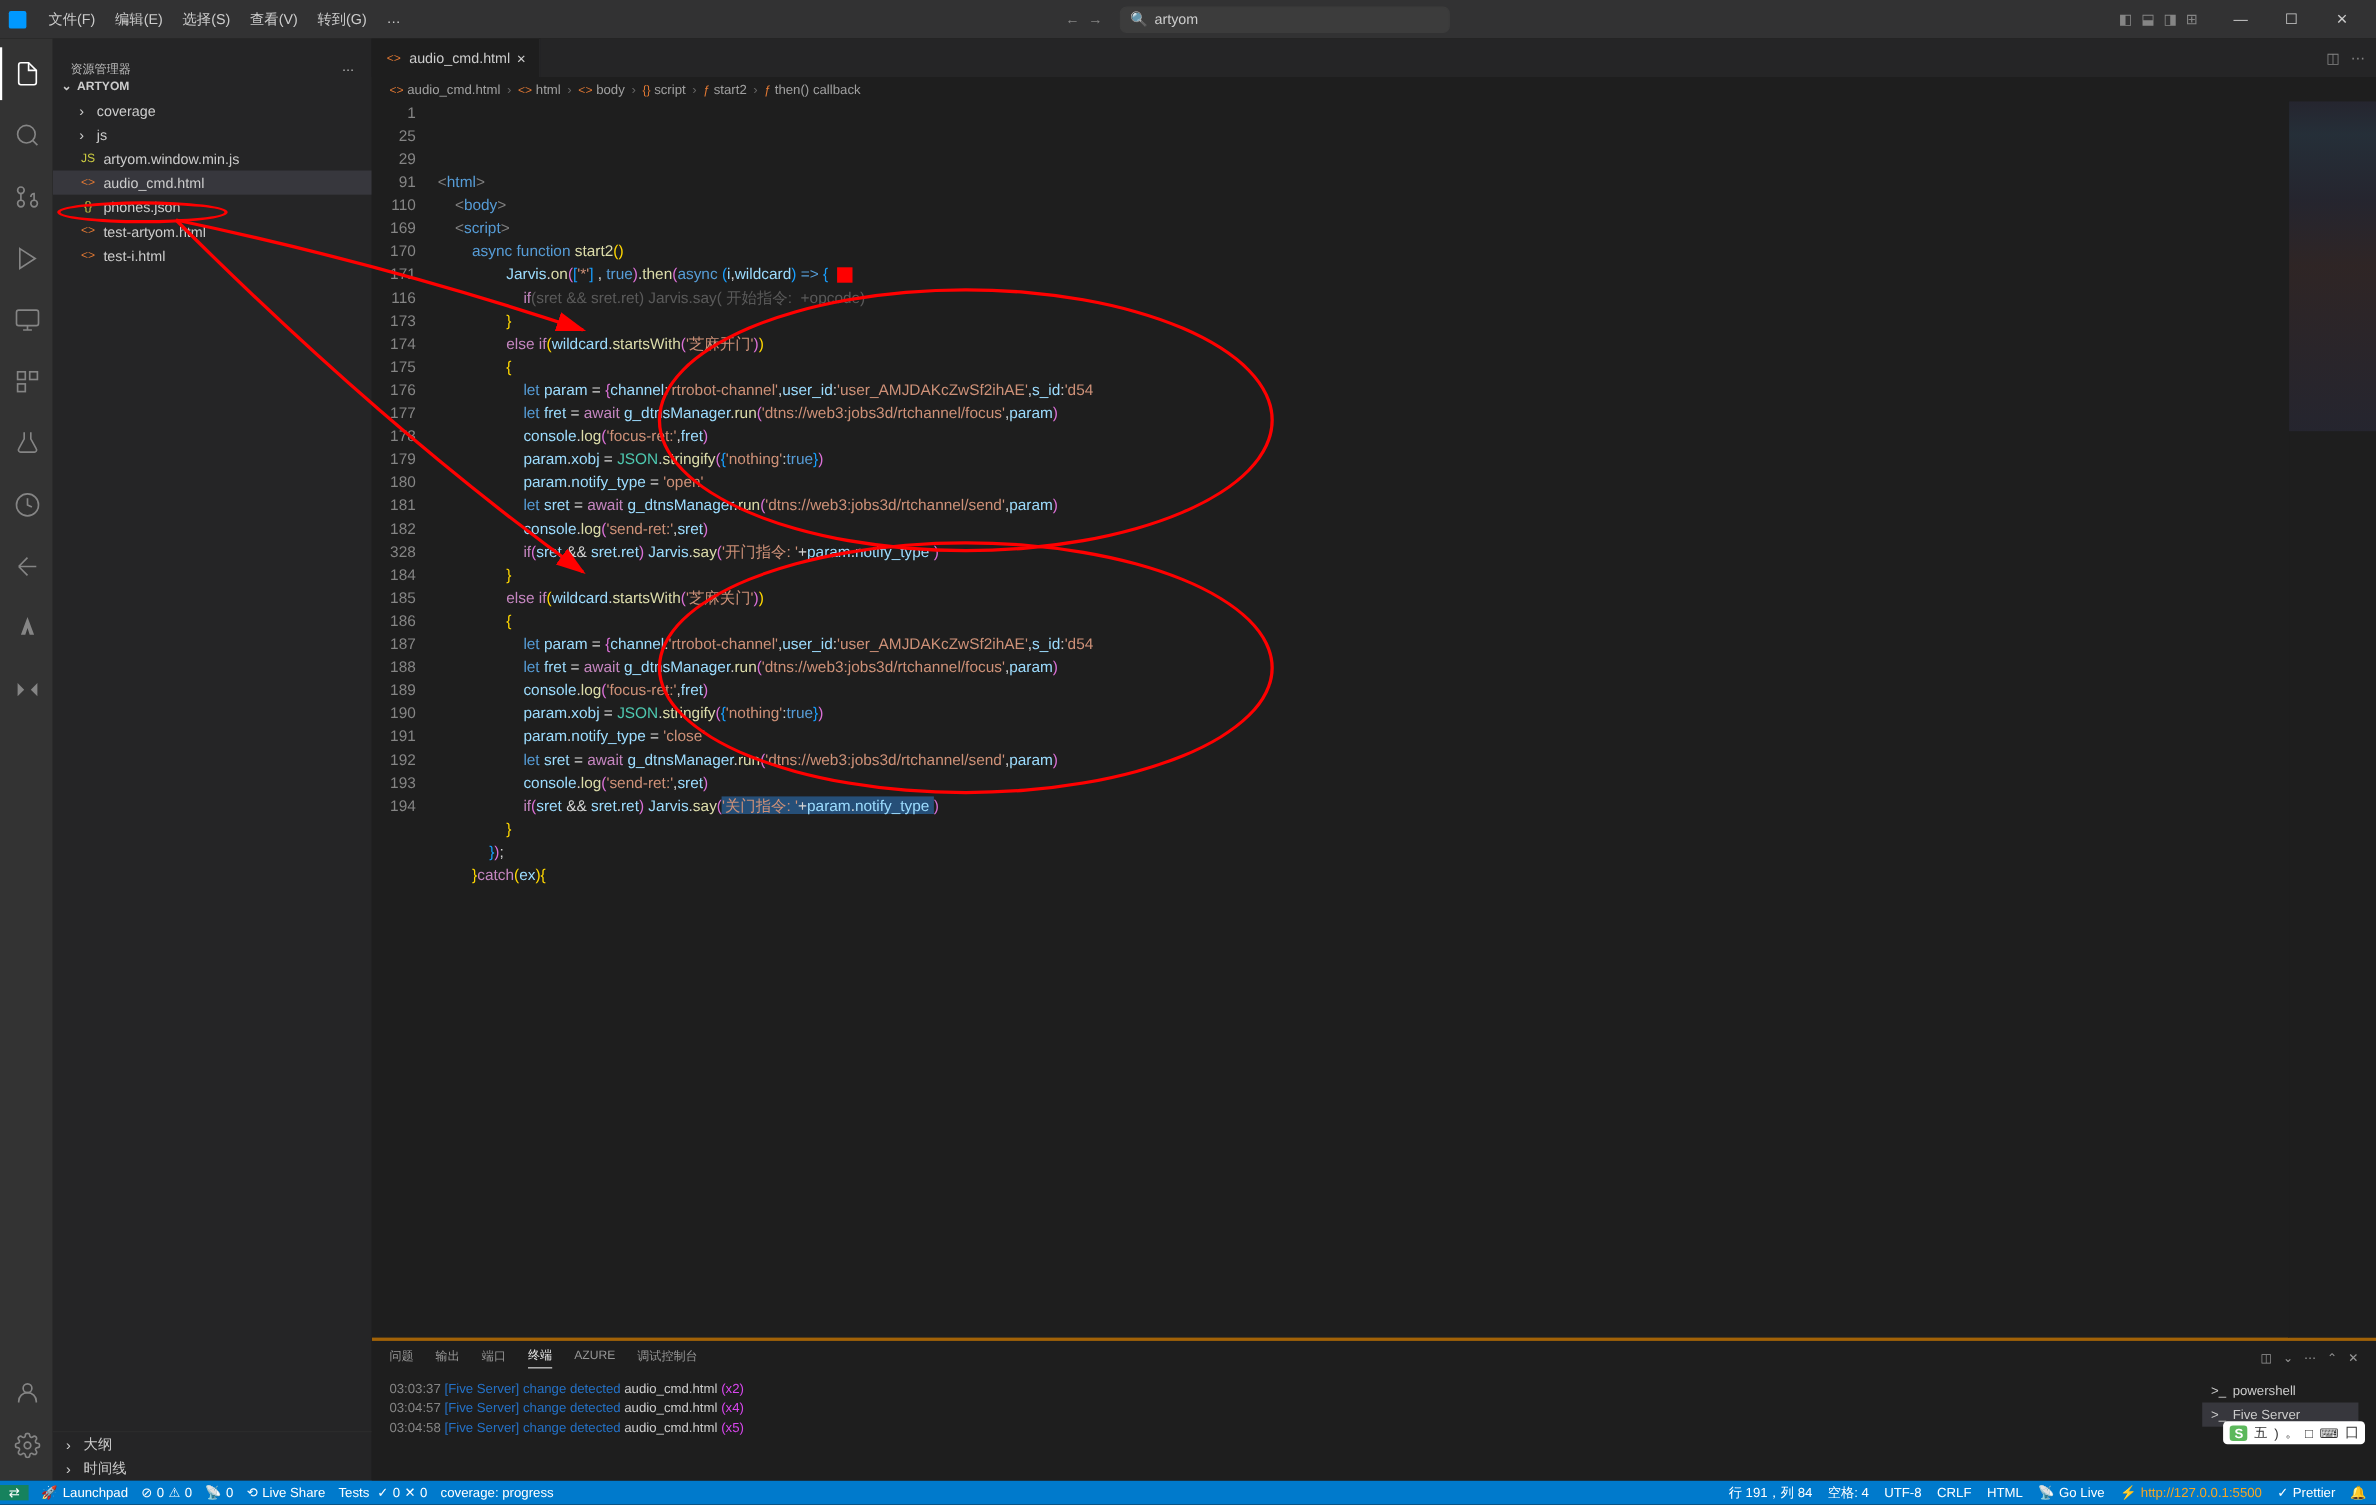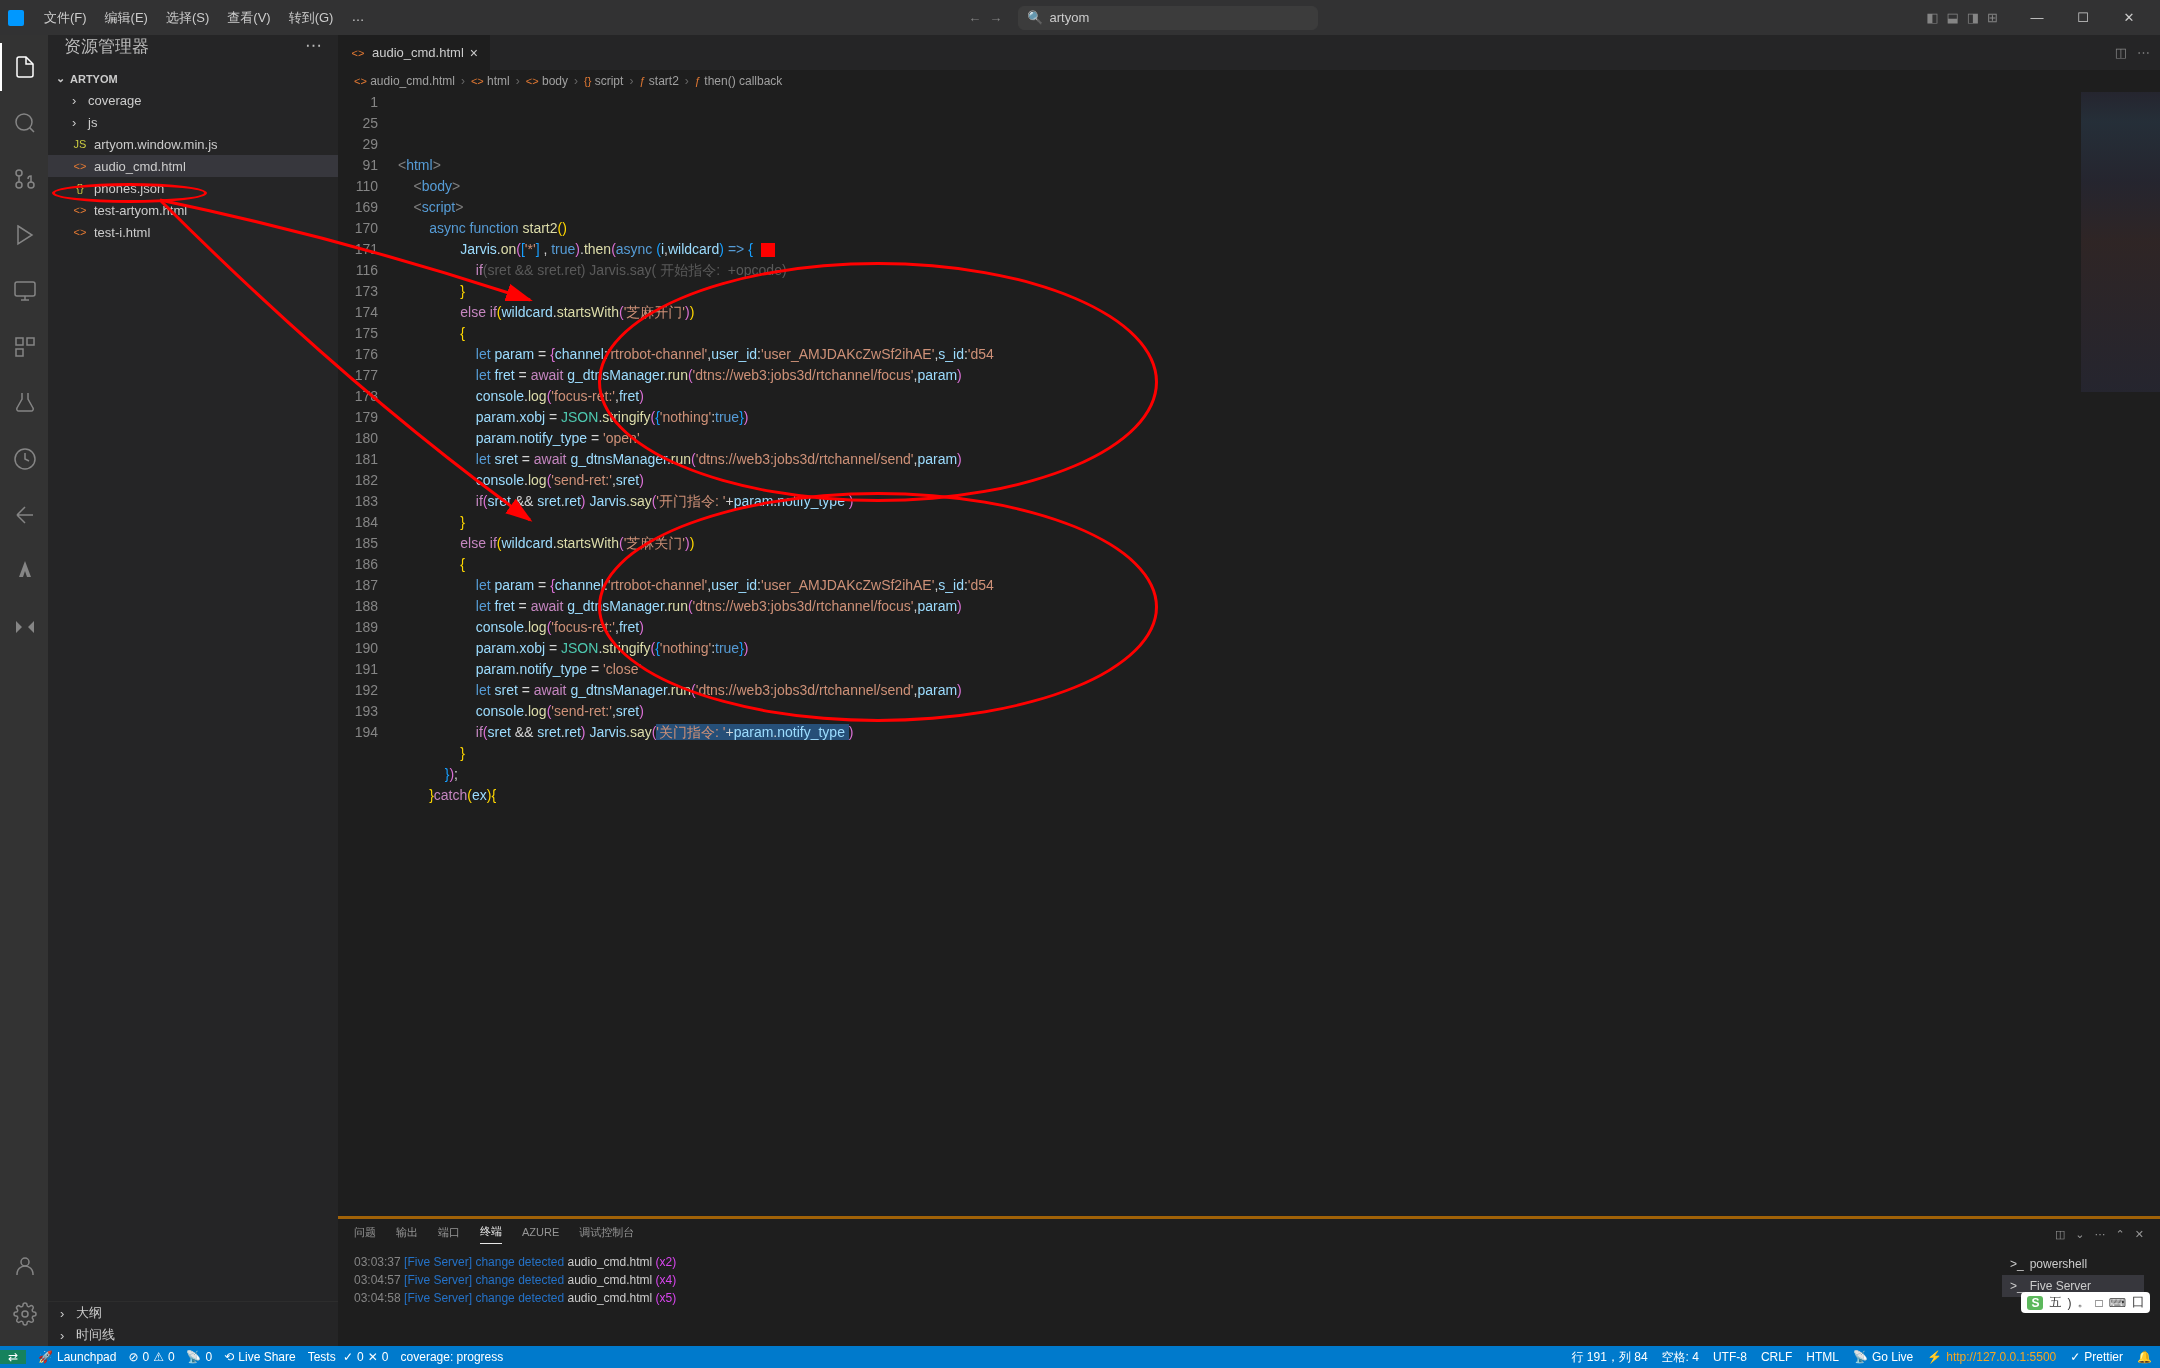--- a/index.html
+++ b/index.html
@@ -14,21 +14,21 @@
 .search-box .search-icon{margin-right:6px;color:#858585}
 .layout-icons{display:flex;gap:8px;margin-left:auto;color:#858585}
 .window-controls{display:flex;margin-left:12px}
 .window-btn{width:46px;height:35px;display:flex;align-items:center;justify-content:center;color:#cccccc}
 .main{flex:1;display:flex;overflow:hidden}
 .activitybar{width:48px;background:#333333;display:flex;flex-direction:column;align-items:center;padding-top:8px;gap:8px}
 .activity-icon{width:48px;height:48px;display:flex;align-items:center;justify-content:center;color:#858585;border-left:2px solid transparent}
 .activity-icon.active{color:#fff;border-left-color:#fff}
 .activity-bottom{margin-top:auto;margin-bottom:8px}
 .sidebar{width:290px;background:#252526;display:flex;flex-direction:column}
-.sidebar-header{height:35px;display:flex;align-items:flex-start;padding:0 16px;font-size:17px;color:#bbbbbb;justify-content:space-between}
+.sidebar-header{height:35px;display:flex;align-items:flex-end;padding:0 16px;font-size:11px;color:#bbbbbb;justify-content:space-between}
 .sidebar-section{padding:2px 8px;font-size:11px;font-weight:700;color:#cccccc;display:flex;align-items:center;gap:4px;cursor:pointer}
 .file-tree{flex:1;overflow:auto;padding-top:2px}
 .file-item{height:22px;display:flex;align-items:center;padding-left:24px;gap:6px;cursor:pointer;font-size:13px}
 .file-item.selected{background:#37373d}
 .chev{display:inline-block;width:10px;color:#cccccc}
 .file-icon{width:16px;text-align:center;font-size:11px}
 .orange{color:#e37933}
 .yellow{color:#cbcb41}
 .sidebar-footer{border-top:1px solid #2d2d2d}
 .sidebar-foot-item{height:22px;display:flex;align-items:center;padding:0 12px;gap:6px;font-size:13px}
@@ -295,21 +295,21 @@
             <div>173</div>
             <div>174</div>
             <div>175</div>
             <div>176</div>
             <div>177</div>
             <div>178</div>
             <div>179</div>
             <div>180</div>
             <div>181</div>
             <div>182</div>
-            <div>183</div>
+            <div>328</div>
             <div>184</div>
             <div>185</div>
             <div>186</div>
             <div>187</div>
             <div>188</div>
             <div>189</div>
             <div>190</div>
             <div>191</div>
             <div>192</div>
             <div>193</div>

